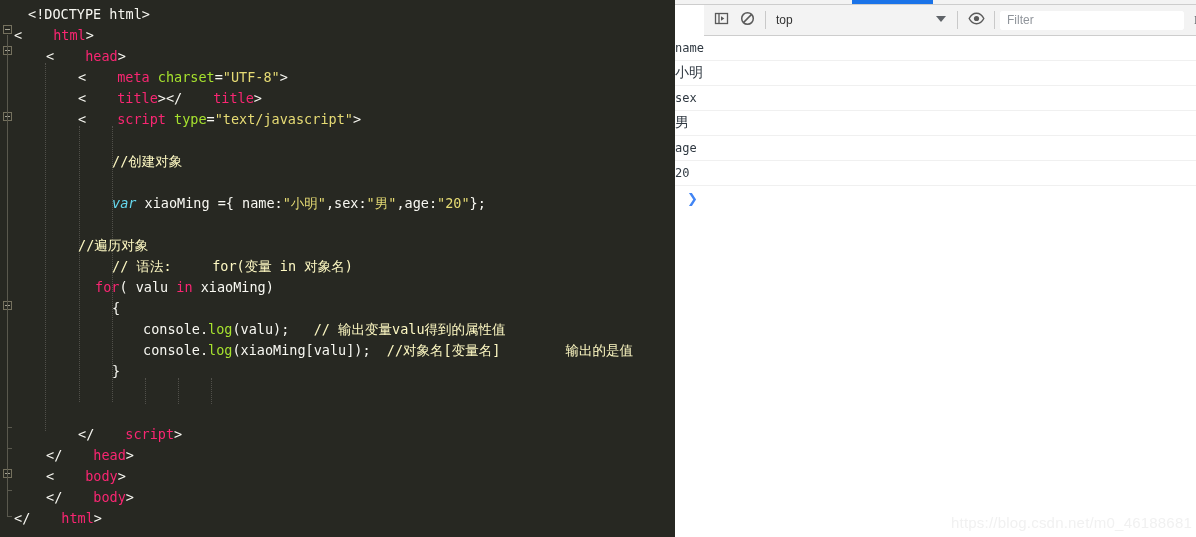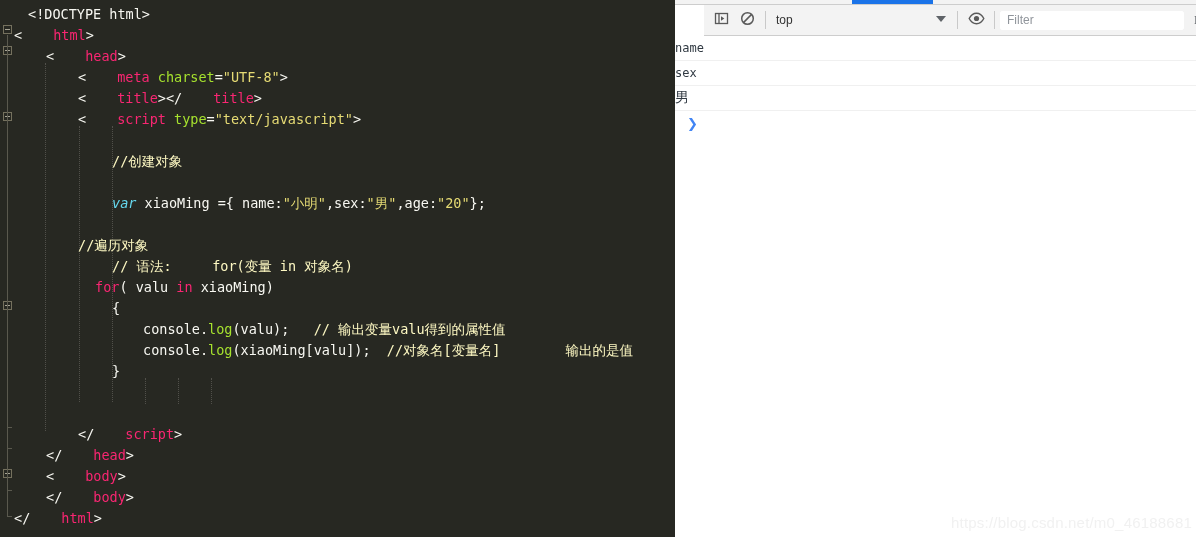--- a/index.html
+++ b/index.html
@@ -329,22 +329,25 @@
 
       <div class="tb-sep"></div>
 
       <div class="filter-input">Filter</div>
 
       <div class="levels-label">Defa</div>
     </div>
 
     <div class="console-body" id="console-body">
         <div class="log-row">name</div>
+        <div class="log-row cjk">小明</div>
         <div class="log-row">sex</div>
         <div class="log-row cjk">男</div>
+        <div class="log-row">age</div>
+        <div class="log-row">20</div>
         <div class="prompt-row">
           <span class="prompt-chevron">❯</span>
         </div>
       </div>
 
     <div class="watermark">https://blog.csdn.net/m0_46188681</div>
   </div>
 
 </div>
 

